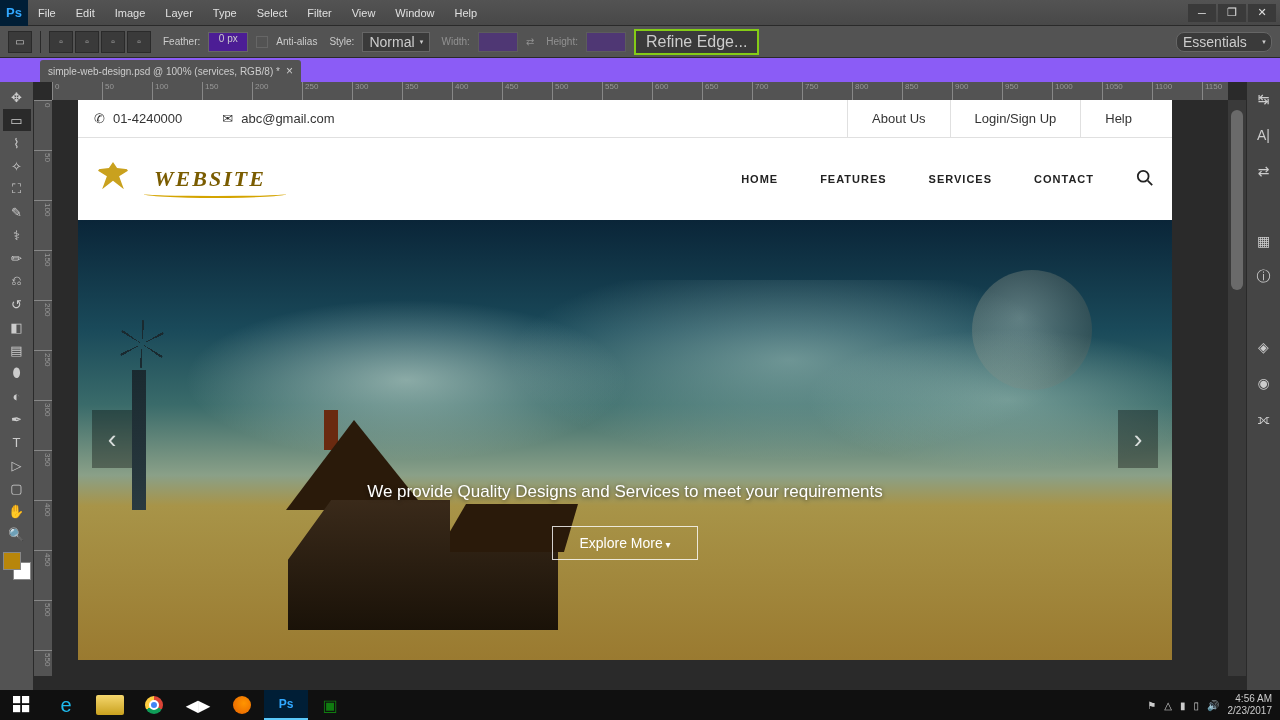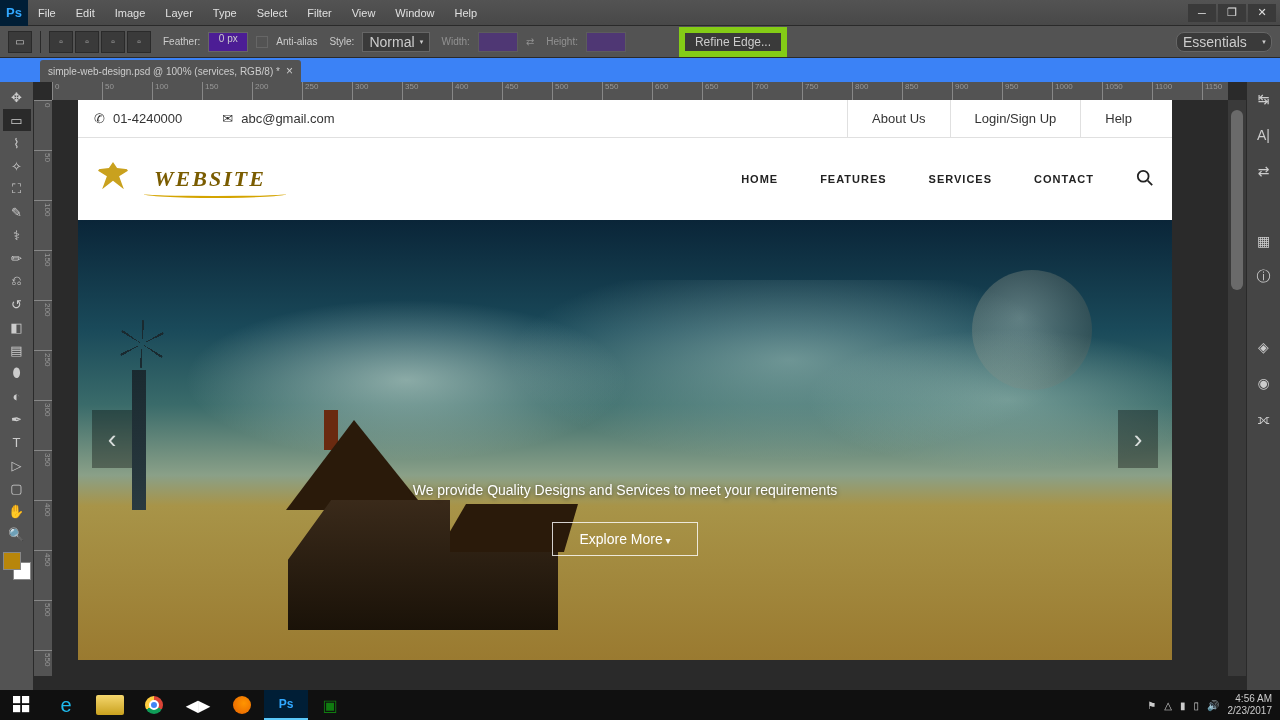--- a/index.html
+++ b/index.html
@@ -13,25 +13,25 @@
 .ps-wc { width: 28px; height: 18px; background: #3a3a3a; display: flex; align-items: center; justify-content: center; cursor: pointer; }
 
 
 .ps-options { height: 32px; background: #535353; border-bottom: 1px solid #2a2a2a; display: flex; align-items: center; color: #ccc; font-size: 10px; padding: 0 8px; gap: 8px; }
 .ps-opt-btn { width: 24px; height: 22px; background: #3a3a3a; border: 1px solid #2a2a2a; display: inline-flex; align-items: center; justify-content: center; }
 .ps-opt-group { display: flex; gap: 2px; }
 .ps-opt-label { margin-left: 4px; }
 .ps-opt-input { width: 40px; height: 20px; background: #4c1d95; border: 1px solid #666; color: #ccc; font-size: 10px; text-align: center; }
 .ps-opt-select { height: 20px; background: #3a3a3a; border: 1px solid #666; color: #ccc; font-size: 14px; padding: 0 14px 0 6px; position: relative; display: inline-flex; align-items: center; }
 .ps-opt-select::after { content: '▼'; position: absolute; right: 4px; font-size: 6px; }
-.ps-opt-button { background: #3a3a3a; border: 6px solid #84cc16; color: #ccc; padding: 2px 10px; font-size: 12px; margin-left: 45px; }
+.ps-opt-button { background: #3a3a3a; border: 2px solid #84cc16; color: #ccc; padding: 2px 10px; font-size: 16px; }
 .ps-essentials { margin-left: auto; border-radius: 8px; }
 
 
-.ps-tabbar { height: 24px; background: #3b82f6; display: flex; align-items: flex-end; padding-left: 40px; }
+.ps-tabbar { height: 24px; background: #8b5cf6; display: flex; align-items: flex-end; padding-left: 40px; }
 .ps-tab { background: #535353; color: #ccc; font-size: 10px; padding: 4px 8px; border-radius: 3px 3px 0 0; display: flex; align-items: center; gap: 6px; }
 .ps-tab-close { font-size: 12px; cursor: pointer; }
 
 
 .ps-main { display: flex; height: 614px; }
 .ps-toolbox { width: 34px; background: #535353; border-right: 1px solid #2a2a2a; display: flex; flex-direction: column; align-items: center; padding-top: 4px; gap: 1px; }
 .ps-tool { width: 28px; height: 22px; display: flex; align-items: center; justify-content: center; color: #ccc; cursor: pointer; font-size: 13px; }
 .ps-tool.active { background: #2a2a2a; }
 .ps-tool-colors { margin-top: 6px; position: relative; width: 28px; height: 28px; }
 .ps-fg { position: absolute; top: 0; left: 0; width: 18px; height: 18px; background: #b8860b; border: 1px solid #888; }
@@ -78,21 +78,21 @@
 .hero-windmill::before { content: ''; position: absolute; bottom: 0; left: 24px; width: 14px; height: 140px; background: linear-gradient(#1a2a30, #2a3a40); }
 .hero-windmill::after { content: ''; position: absolute; top: 0; left: 10px; width: 48px; height: 48px; background: conic-gradient(#1a2a30 0 6deg, transparent 6deg 60deg, #1a2a30 60deg 66deg, transparent 66deg 120deg, #1a2a30 120deg 126deg, transparent 126deg 180deg, #1a2a30 180deg 186deg, transparent 186deg 240deg, #1a2a30 240deg 246deg, transparent 246deg 300deg, #1a2a30 300deg 306deg, transparent 306deg); border-radius: 50%; }
 .hero-house { position: absolute; bottom: 30px; left: 180px; width: 340px; height: 220px; }
 .house-main { position: absolute; bottom: 0; left: 30px; width: 270px; height: 130px; background: linear-gradient(#3a2a1a, #1a1208); clip-path: polygon(0 100%, 0 46%, 16% 0, 60% 0, 60% 40%, 100% 40%, 100% 100%); }
 .house-roof { position: absolute; bottom: 120px; left: 0; width: 200px; height: 90px; background: #2a1a0a; clip-path: polygon(14% 100%, 48% 0, 84% 100%); }
 .house-roof2 { position: absolute; bottom: 78px; left: 180px; width: 140px; height: 48px; background: #2a1a0a; clip-path: polygon(0 100%, 20% 0, 100% 0, 90% 100%); }
 .house-chimney { position: absolute; bottom: 180px; left: 66px; width: 14px; height: 40px; background: #6a2a10; }
 
 .hero-text { position: absolute; left: 0; right: 0; top: 250px; text-align: center; color: #fff; }
 .hero-title { font-size: 42px; font-weight: bold; font-family: 'Arial Black', sans-serif; letter-spacing: 1px; text-shadow: 0 2px 6px rgba(0,0,0,0.5); }
-.hero-sub { font-size: 14px; margin-top: 12px; text-shadow: 0 1px 4px rgba(0,0,0,0.6); }
+.hero-sub { font-size: 17px; margin-top: 12px; text-shadow: 0 1px 4px rgba(0,0,0,0.6); }
 .hero-cta { display: inline-block; margin-top: 24px; border: 1px solid rgba(255,255,255,0.8); padding: 8px 26px; font-size: 14px; cursor: pointer; }
 .hero-cta::after { content: ' ▾'; font-size: 10px; }
 
 .hero-nav { position: absolute; top: 50%; transform: translateY(-30px); width: 40px; height: 58px; background: rgba(0,0,0,0.35); color: rgba(255,255,255,0.8); display: flex; align-items: center; justify-content: center; font-size: 26px; cursor: pointer; }
 .hero-nav.prev { left: 14px; }
 .hero-nav.next { right: 14px; }
 
 
 .taskbar { position: absolute; bottom: 0; left: 0; right: 0; height: 30px; background: #101010; display: flex; align-items: center; }
 .task-icon { width: 44px; height: 30px; display: flex; align-items: center; justify-content: center; color: #fff; cursor: pointer; }

